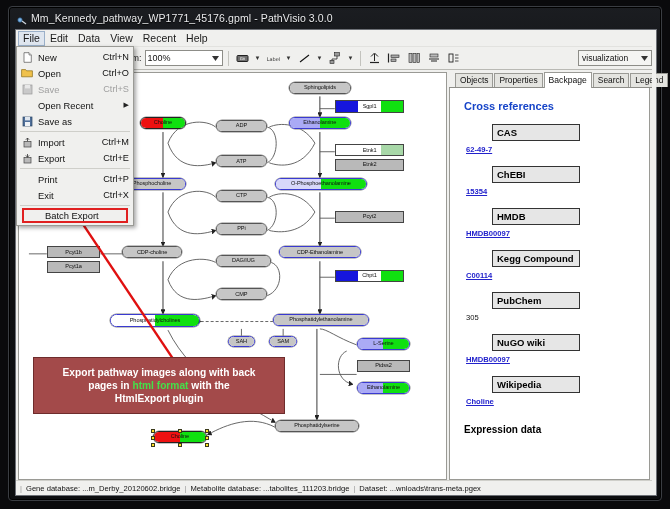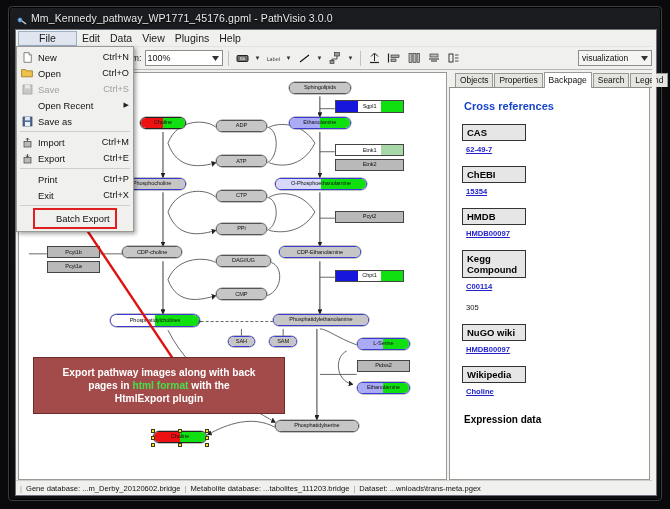--- a/index.html
+++ b/index.html
@@ -41,21 +41,21 @@
 
   
   .menubar {
     height: 17px; background: #f0f0ee; display: flex; align-items: center;
     padding-left: 2px; border-bottom: 1px solid #e2e2df; flex: none;
   }
   .menu-item {
     font-size: 10.5px; color: #1a1a1a; padding: 1px 5px; line-height: 13px;
     cursor: default; white-space: nowrap;
   }
-  .menu-item.open { background: #dfe6ef; border: 1px solid #9bb0c9; padding: 0px 20px; }
+  .menu-item.open { background: #dfe6ef; border: 1px solid #9bb0c9; padding: 0px 4px; }
 
   
   .toolbar {
     height: 23px; background: #f0f0ee; display: flex; align-items: center;
     gap: 3px; padding: 0 4px; border-bottom: 1px solid #b9b9b4; flex: none;
     position: relative;
   }
   .tb-label { font-size: 9px; color: #222; margin-left: 96px; }
   .tb-combo {
     height: 16px; min-width: 78px; background: #fff; border: 1px solid #8d8d88;
@@ -145,23 +145,23 @@
   .tab.active { background: #fff; font-size: 8.6px; padding: 2px 4px 2px; position: relative; top: 1px; }
   .side-body {
     flex: 1; background: #fff; border: 1px solid #9a9a95; border-top: none;
     margin-right: 4px; overflow: hidden; position: relative;
     padding: 10px 10px 4px 12px;
   }
   .xref-title {
     color: #1644c8; font-size: 11px; font-weight: bold; margin: 2px 0 12px 2px;
   }
   .xref-box {
-    background: #e6e6e6; border: 1px solid #333; width: 64px;
+    background: #e6e6e6; border: 1px solid #333; width: 88px;
     font-size: 9.5px; font-weight: bold; color: #000;
-    padding: 2px 4px; margin-bottom: 4px;
+    padding: 2px 4px; margin-bottom: 4px; margin-left: 30px;
   }
   .xref-val { font-size: 7.6px; margin: 0 0 12px 4px; color: #111; }
   .xref-val a { color: #2222cc; text-decoration: underline; font-weight: bold; }
   .expr-title { font-size: 10px; font-weight: bold; color: #000; margin: 18px 0 0 2px; }
   .side-scroll {
     position: absolute; right: 0px; top: 0; bottom: 0; width: 4px; background: #f0f0ee;
   }
 
   
   .statusbar {
@@ -183,21 +183,21 @@
     font-size: 9.4px; color: #111; position: relative;
   }
   .dd-row.disabled { color: #a0a0a0; }
   .dd-ico { width: 16px; height: 13px; display: flex; align-items: center; justify-content: center; flex: none; }
   .dd-label { flex: 1; padding-left: 3px; }
   .dd-key { color: #111; font-size: 9.2px; }
   .dd-row.disabled .dd-key { color: #a0a0a0; }
   .dd-sub { font-size: 7px; color: #222; }
   .dd-sepline { height: 1px; background: #cfcfca; margin: 2px 3px; }
   .dd-row.boxed {
-    border: 2px solid #e02020; margin: 1px 16px 0; height: 21px;
+    border: 2px solid #e02020; margin: 1px 5px 0; height: 15px;
   }
 </style>
 </head>
 <body>
 
 <div id="root">
   <div class="win-frame">
 
     <div class="titlebar">
       <span class="title-ico">
@@ -209,21 +209,21 @@
       <span class="title-text">Mm_Kennedy_pathway_WP1771_45176.gpml - PathVisio 3.0.0</span>
     </div>
 
     <div class="app">
 
       <div class="menubar">
         <div class="menu-item open">File</div>
         <div class="menu-item">Edit</div>
         <div class="menu-item">Data</div>
         <div class="menu-item">View</div>
-        <div class="menu-item">Plugins</div>
+        <div class="menu-item">Recent</div>
         <div class="menu-item">Help</div>
       </div>
 
       <div class="toolbar">
         <span class="tb-label">Zoom:</span>
         <div class="tb-combo">
           <span>100%</span>
           <span class="arrow">
             <svg width="7" height="5" viewBox="0 0 7 5">
                 <path d="M0 0 L7 0 L3.5 5 Z" fill="#333"></path>
@@ -629,20 +629,21 @@
             <div class="xref-title">Cross references</div>
             <div id="xref-list">
                 <div class="xref-box">CAS</div>
                 <div class="xref-val"><a href="#" style="color: rgb(34, 34, 204);">62-49-7</a></div>
                 <div class="xref-box">ChEBI</div>
                 <div class="xref-val"><a href="#" style="color: rgb(34, 34, 204);">15354</a></div>
                 <div class="xref-box">HMDB</div>
                 <div class="xref-val"><a href="#" style="color: rgb(34, 34, 204);">HMDB00097</a></div>
                 <div class="xref-box">Kegg Compound</div>
                 <div class="xref-val"><a href="#" style="color: rgb(34, 34, 204);">C00114</a></div>
+                <div class="xref-box">PubChem</div>
                 <div class="xref-val">305</div>
                 <div class="xref-box">NuGO wiki</div>
                 <div class="xref-val"><a href="#" style="color: rgb(34, 34, 204);">HMDB00097</a></div>
                 <div class="xref-box">Wikipedia</div>
                 <div class="xref-val"><a href="#" style="color: rgb(34, 34, 204);">Choline</a></div>
               </div>
             <div class="expr-title">Expression data</div>
           </div>
           <div class="side-scroll"></div>
         </div>

